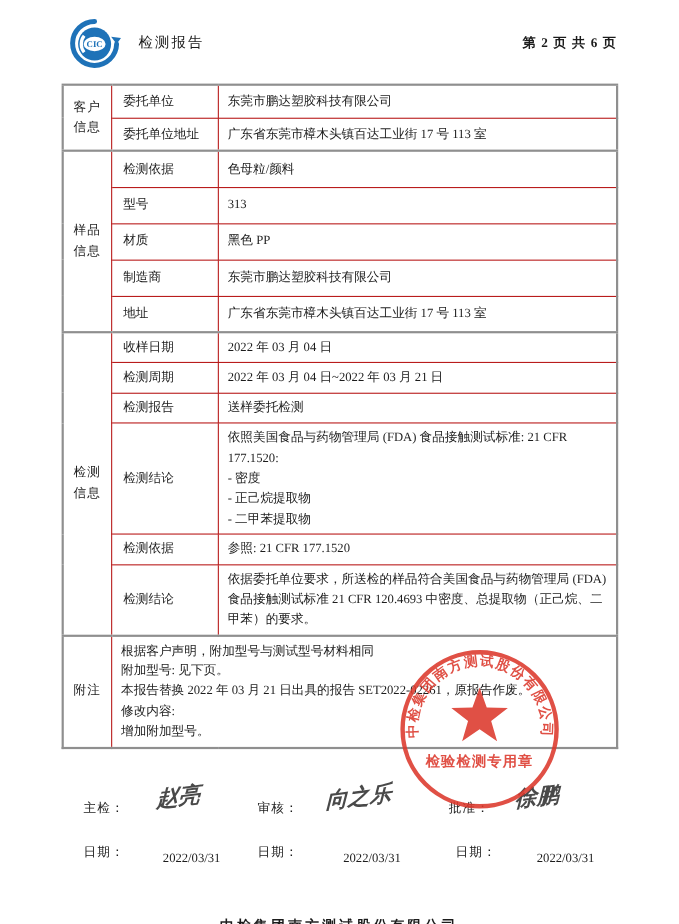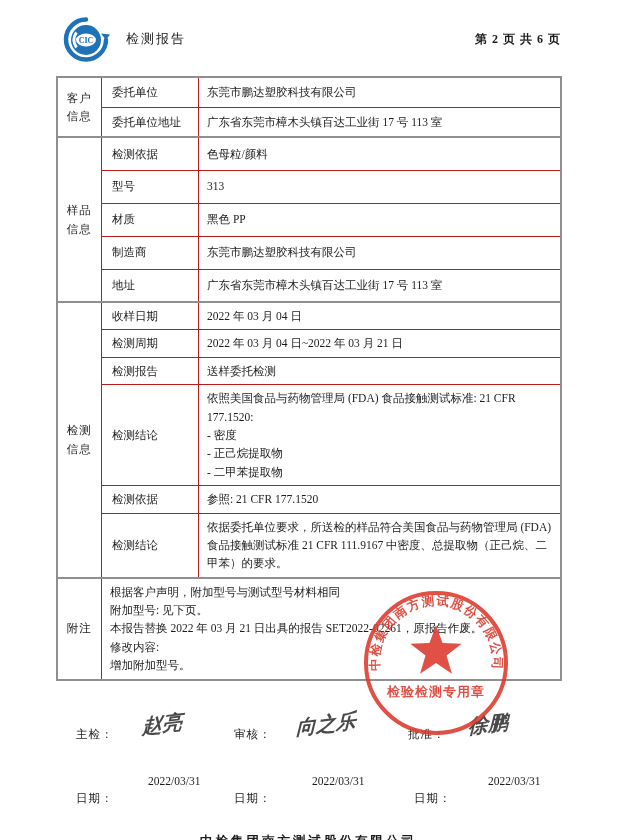--- a/index.html
+++ b/index.html
@@ -64,21 +64,21 @@
   .sig-area { position: relative; height: 104px; margin: 30px 56px 0; font-size: 11.5px; text-align: right; }
   .sig-role { position: absolute; top: 16px; letter-spacing: 1px; }
   .sig-name {
     position: absolute; top: 0;
     font-family: "DejaVu Sans", sans-serif;
     font-style: italic; font-weight: bold;
     font-size: 20px; color: #2a2a2a;
     transform: rotate(-7deg) skewX(-8deg);
     opacity: .85; white-space: nowrap;
   }
-  .date-label { position: absolute; top: 80px; letter-spacing: 1px; }
+  .date-label { position: absolute; top: 56px; letter-spacing: 1px; }
   .date-value { position: absolute; top: 64px; }
   
   .stamp {
     position: absolute; left: 361px; top: 588px;
     width: 150px; height: 150px;
     opacity: .88; pointer-events: none;
   }
   
   .footer { margin-top: 18px; text-align: center; }
   .footer-company { font-size: 12.5px; font-weight: bold; letter-spacing: 3px; }
@@ -163,21 +163,21 @@
 - 密度
 - 正己烷提取物
 - 二甲苯提取物</td>
       </tr>
       <tr class="h24">
         <td class="label">检测依据</td>
         <td class="value">参照: 21 CFR 177.1520</td>
       </tr>
       <tr>
         <td class="label">检测结论</td>
-        <td class="value">依据委托单位要求，所送检的样品符合美国食品与药物管理局 (FDA) 食品接触测试标准 21 CFR 111.9167 中密度、总提取物（正己烷、二甲苯）的要求。</td>
+        <td class="value">依据委托单位要求，所送检的样品符合美国食品与药物管理局 (FDA) 食品接触测试标准 21 CFR 120.4693 中密度、总提取物（正己烷、二甲苯）的要求。</td>
       </tr>
 
       <tr class="sec-top">
         <td class="group">附注</td>
         <td class="value pre note-cell" colspan="2">根据客户声明，附加型号与测试型号材料相同
 附加型号: 见下页。
 本报告替换 2022 年 03 月 21 日出具的报告 SET2022-02261，原报告作废。
 修改内容:
 增加附加型号。</td>
       </tr>

